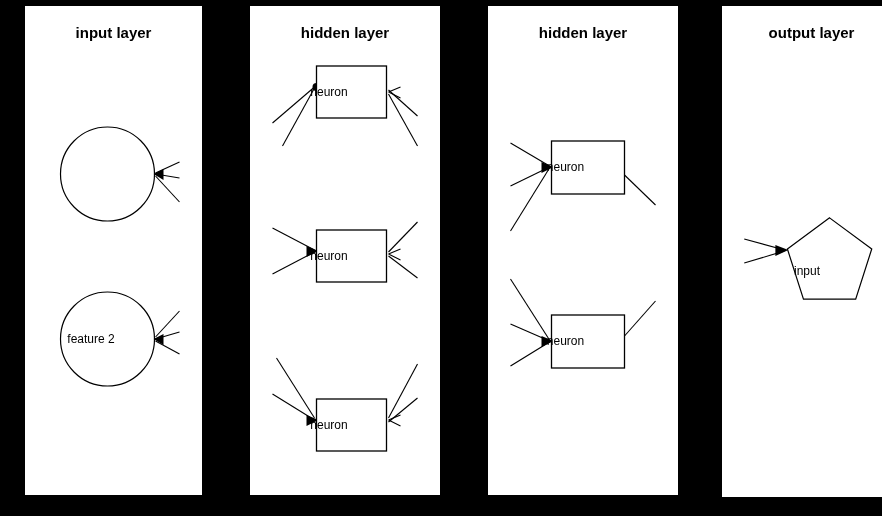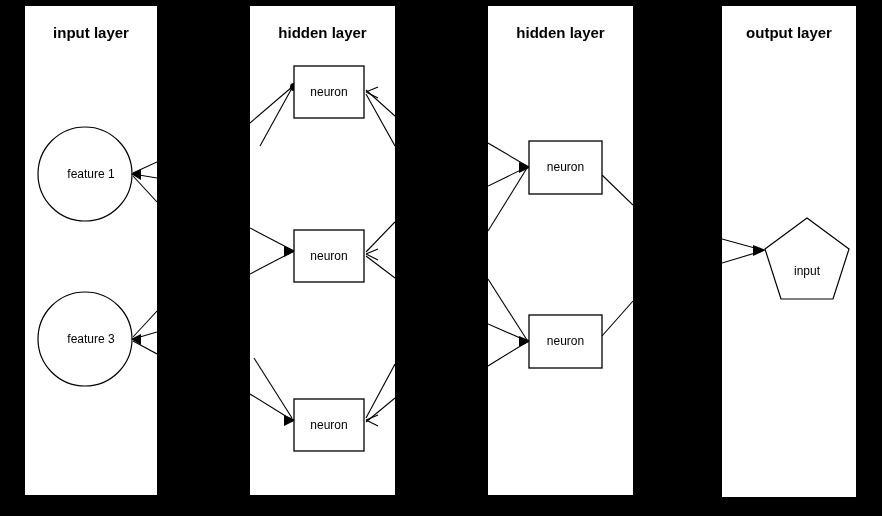--- a/index.html
+++ b/index.html
@@ -12,20 +12,21 @@
     width: 882px;
     height: 516px;
     background: #000000;
     overflow: hidden;
     font-family: "Liberation Sans", sans-serif;
   }
   .panel {
     position: absolute;
     background: #ffffff;
     overflow: hidden;
+    padding-left: 45px;
   }
   .panel-title {
     position: absolute;
     left: 0;
     width: 100%;
     text-align: center;
     font-weight: bold;
     font-size: 15px;
     color: #000000;
     white-space: nowrap;
@@ -69,22 +70,21 @@
       <polygon points="106,168 116,163 116,174" fill="#000000"></polygon>
 
       <g stroke="#000000" stroke-width="1.1" fill="none">
         <line x1="132" y1="305" x2="108" y2="331"></line>
         <line x1="132" y1="326" x2="108" y2="333"></line>
         <line x1="132" y1="348" x2="108" y2="335"></line>
       </g>
       <polygon points="106,333 116,328 116,339" fill="#000000"></polygon>
     </svg>
 
-    <div class="node-label" style="left:0; width:132px; top:161px;">feature 1</div>
-    <div class="node-label" style="left:0; width:132px; top:326px;">feature 3</div>
+    <div class="node-label" style="left:0; width:132px; top:326px;">feature 2</div>
   </div>
 
   <div class="panel" style="left:250px; top:6px; width:145px; height:489px;">
     <div class="panel-title" style="top:18px;">hidden layer</div>
 
     <svg class="edges" viewBox="0 0 145 489">
 
       <g stroke="#000000" stroke-width="1.1" fill="none">
         <line x1="0" y1="117" x2="42" y2="81"></line>
         <line x1="10" y1="140" x2="42" y2="82"></line>

